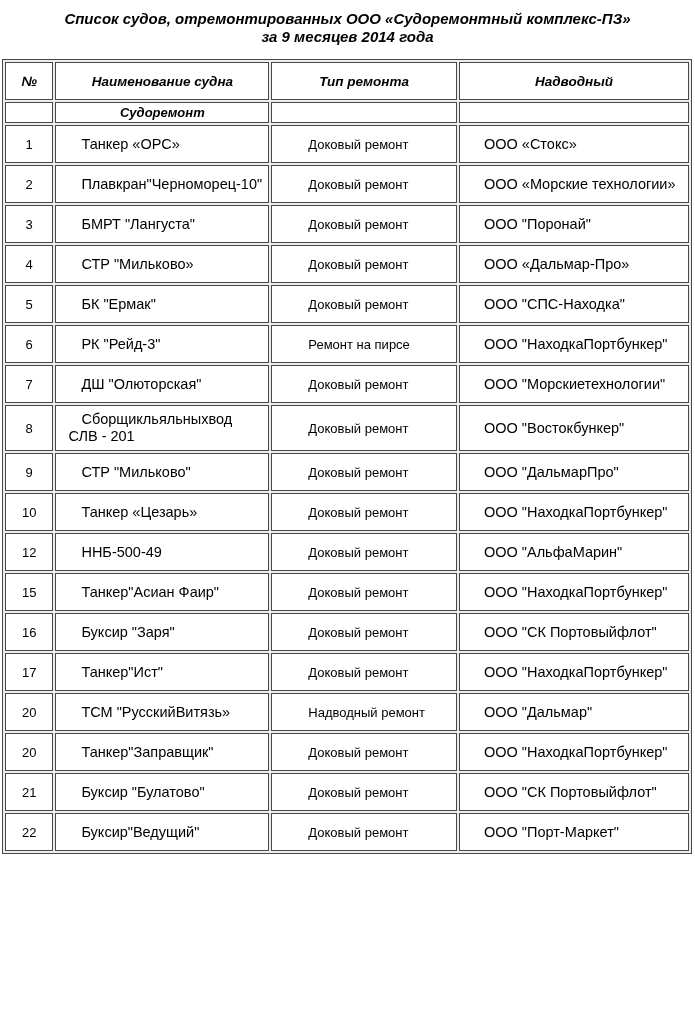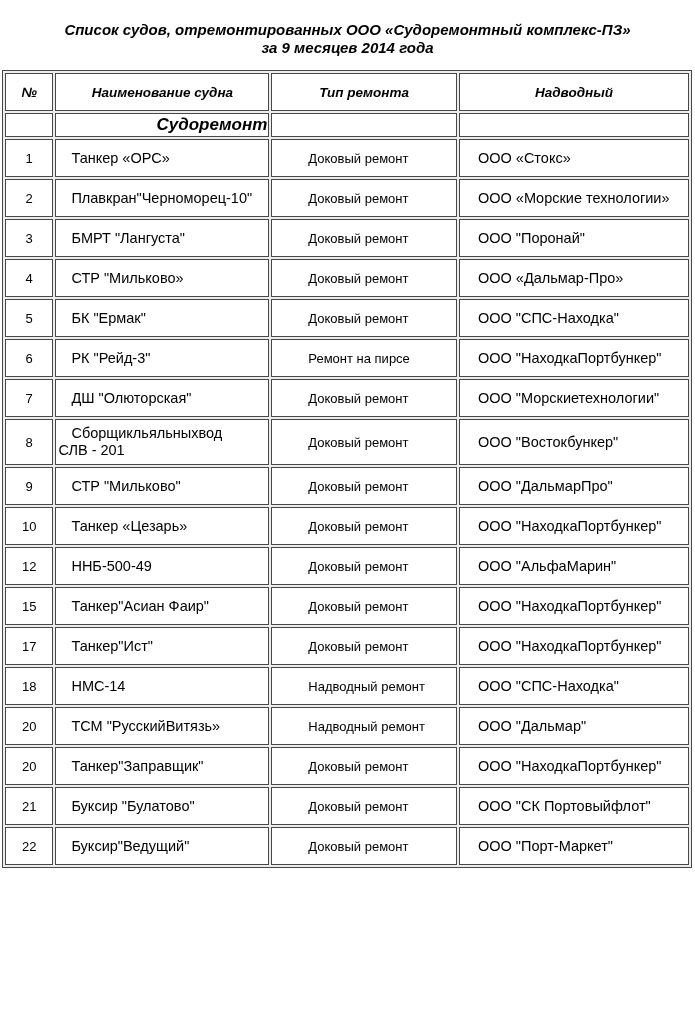--- a/index.html
+++ b/index.html
@@ -5,21 +5,21 @@
   html, body { margin: 0; padding: 0; }
   body { font-family: "Liberation Sans", sans-serif; background: #ffffff; }
   .page {
     position: relative;
     width: 695px;
     height: 1024px;
     background: #ffffff;
     overflow: hidden;
   }
   .doc-title {
-    padding-top: 21px;
+    padding-top: 10px;
     text-align: center;
     font-weight: bold;
     font-style: italic;
     font-size: 15px;
     line-height: 18px;
     color: #000;
   }
   table.ships {
     border-collapse: separate;
     border-spacing: 2px;
@@ -40,28 +40,28 @@
     height: 34px;
     font-size: 13.5px;
     font-weight: bold;
     font-style: italic;
     text-align: center;
   }
   td.section-cell {
     height: 17px;
     font-weight: bold;
     font-style: italic;
-    font-size: 17px;
-    text-align: right;
+    font-size: 13px;
+    text-align: center;
   }
   td.c-num  { text-align: center; font-size: 13px; height: 34px; }
-  td.c-name { font-size: 14.5px; padding-left: 2px; text-indent: 13px;
+  td.c-name { font-size: 14.5px; padding-left: 12px; text-indent: 13px;
               white-space: pre-line; line-height: 17px; }
   td.c-type { font-size: 13px;   padding-left: 12px; text-indent: 24px; }
-  td.c-cust { font-size: 14.5px; padding-left: 2px; text-indent: 16px; }
+  td.c-cust { font-size: 14.5px; padding-left: 8px; text-indent: 16px; }
   tr.two-line td { height: 42px; }
 </style>
 </head>
 <body>
 
 <div class="page">
 
   <div class="doc-title">
     <div>Список  судов, отремонтированных ООО «Судоремонтный комплекс-ПЗ»</div>
     <div>за 9 месяцев 2014 года</div>
@@ -156,30 +156,30 @@
           <td class="c-type">Доковый ремонт</td>
           <td class="c-cust">ООО "АльфаМарин"</td>
         </tr>
         <tr>
           <td class="c-num">15</td>
           <td class="c-name">Танкер"Асиан Фаир"</td>
           <td class="c-type">Доковый ремонт</td>
           <td class="c-cust">ООО "НаходкаПортбункер"</td>
         </tr>
         <tr>
+          <td class="c-num">16</td>
+          <td class="c-name">Буксир "Заря"</td>
+          <td class="c-type">Доковый ремонт</td>
+          <td class="c-cust">ООО "СК Портовыйфлот"</td>
+        </tr>
+        <tr>
           <td class="c-num">17</td>
           <td class="c-name">Танкер"Ист"</td>
           <td class="c-type">Доковый ремонт</td>
           <td class="c-cust">ООО "НаходкаПортбункер"</td>
-        </tr>
-        <tr>
-          <td class="c-num">18</td>
-          <td class="c-name">НМС-14</td>
-          <td class="c-type">Надводный ремонт</td>
-          <td class="c-cust">ООО "СПС-Находка"</td>
         </tr>
         <tr>
           <td class="c-num">20</td>
           <td class="c-name">ТСМ "РусскийВитязь»</td>
           <td class="c-type">Надводный ремонт</td>
           <td class="c-cust">ООО "Дальмар"</td>
         </tr>
         <tr>
           <td class="c-num">20</td>
           <td class="c-name">Танкер"Заправщик"</td>

